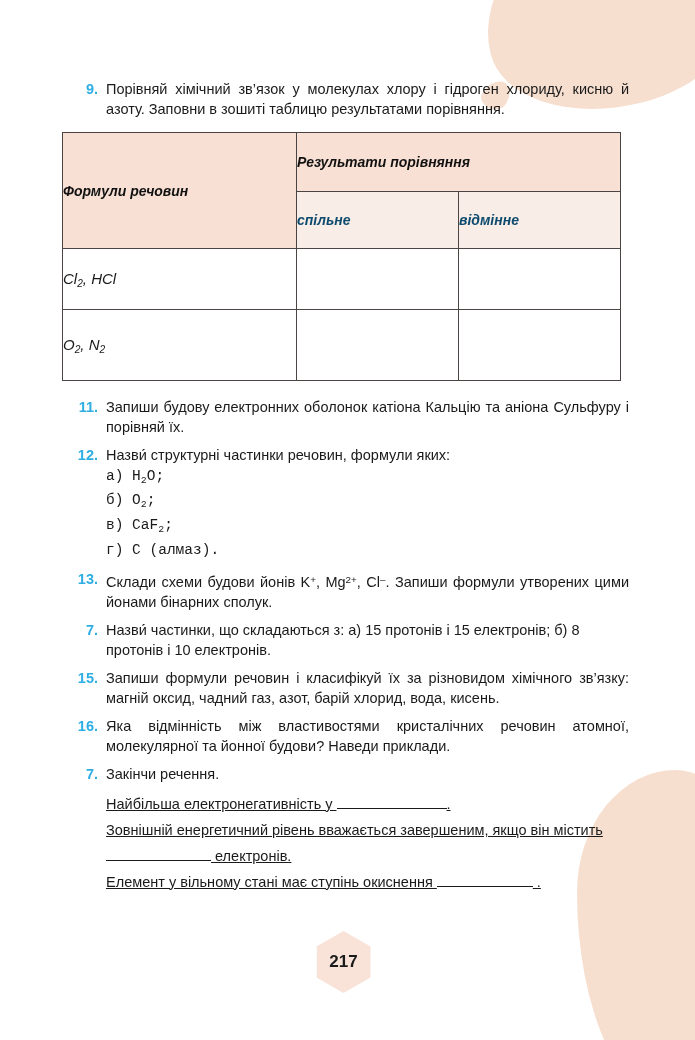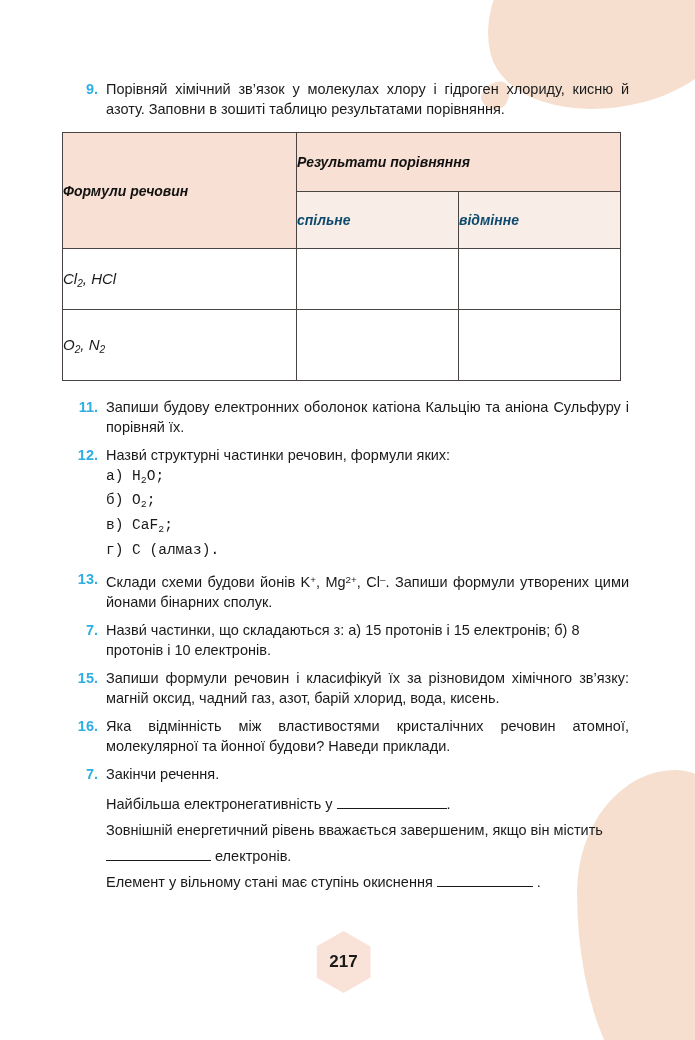--- a/index.html
+++ b/index.html
@@ -99,21 +99,21 @@
   }
   .fill-line {
     display: inline-block;
     border-bottom: 1.3px solid #1a1a1a;
     height: 13px;
     vertical-align: baseline;
   }
   .w110 { width: 110px; }
   .w96  { width: 96px; }
   .w105 { width: 105px; }
-  .blank-sent { line-height: 26px; display: block; }
+  .blank-sent { line-height: 26px; display: block; text-decoration: underline; }
 
   sub { font-size: 0.68em; vertical-align: -0.28em; }
   sup { font-size: 0.68em; vertical-align: 0.45em; }
 
   
   .cmp-table {
     border-collapse: collapse;
     width: 559px;
     margin: 13px 0 17px 0;
     table-layout: fixed;

